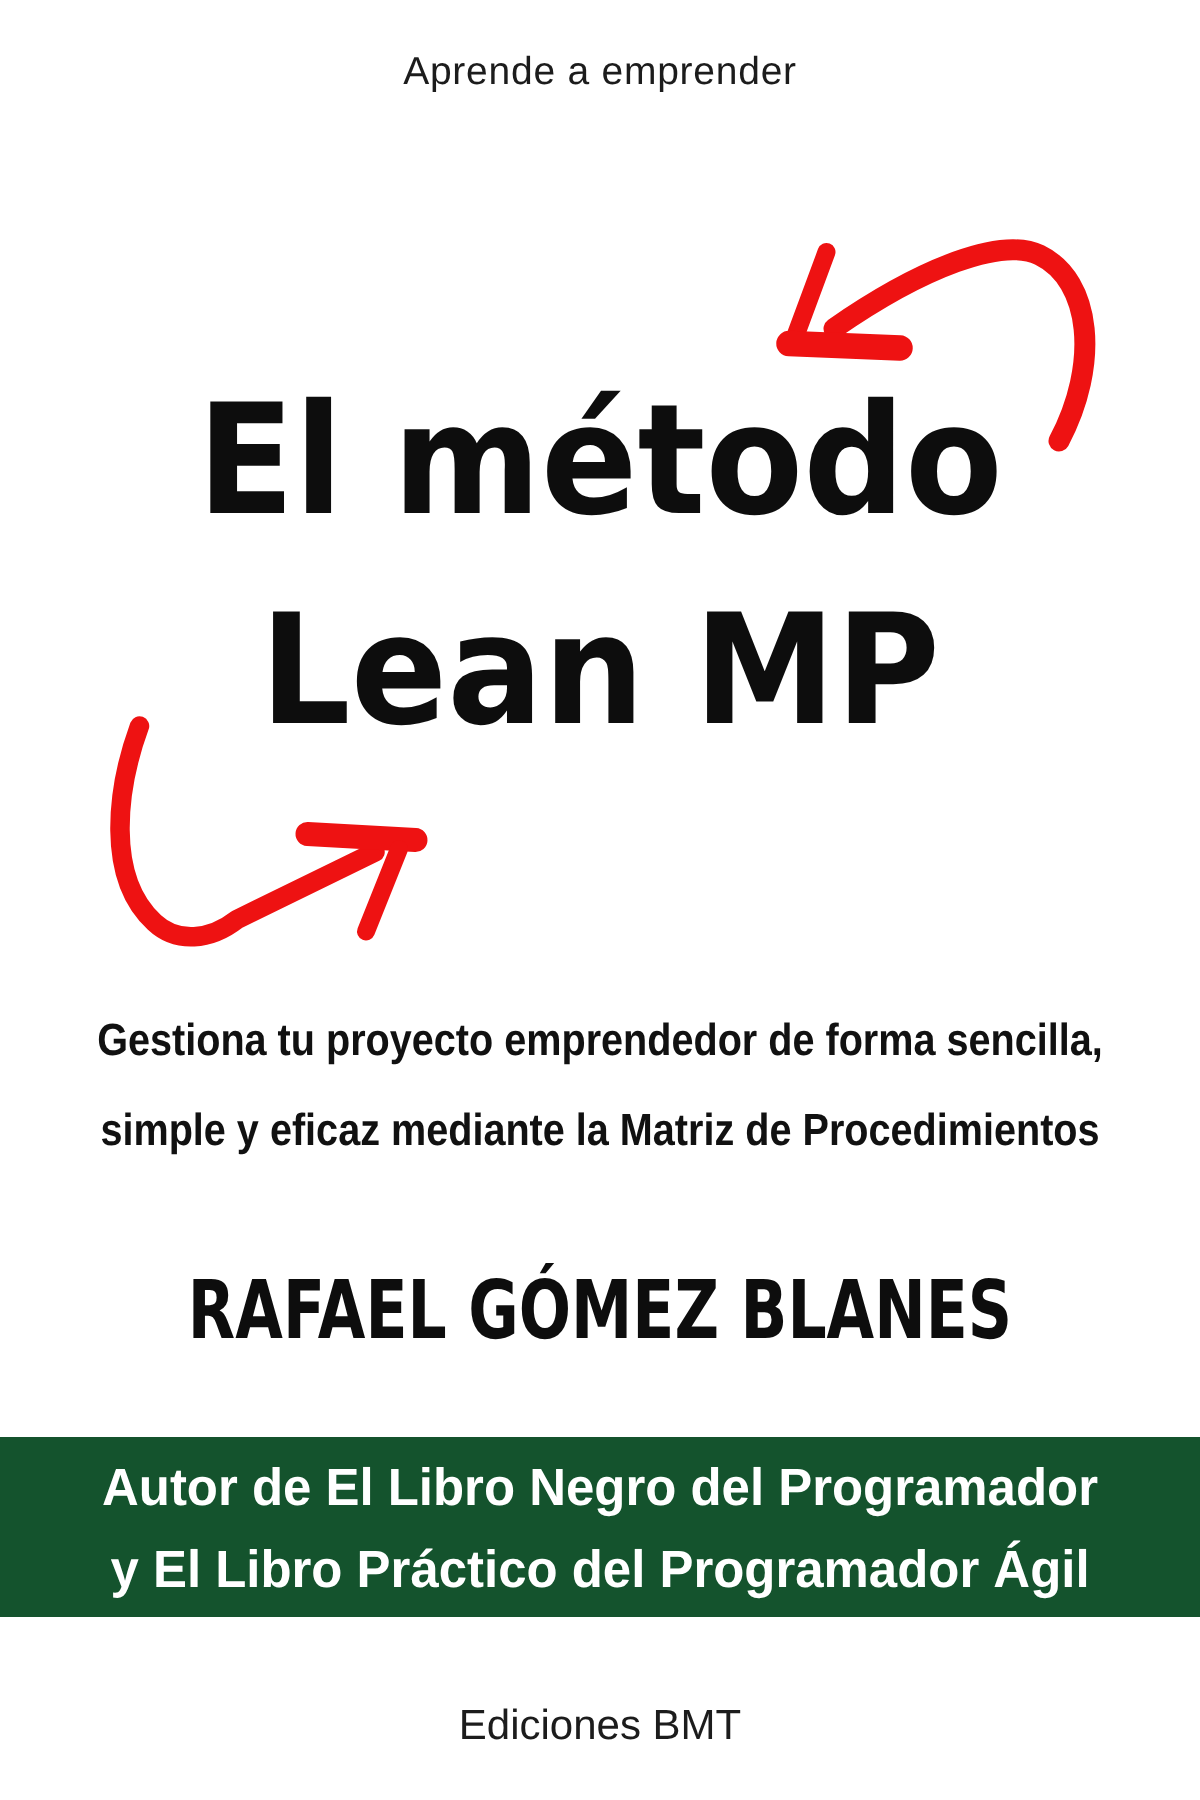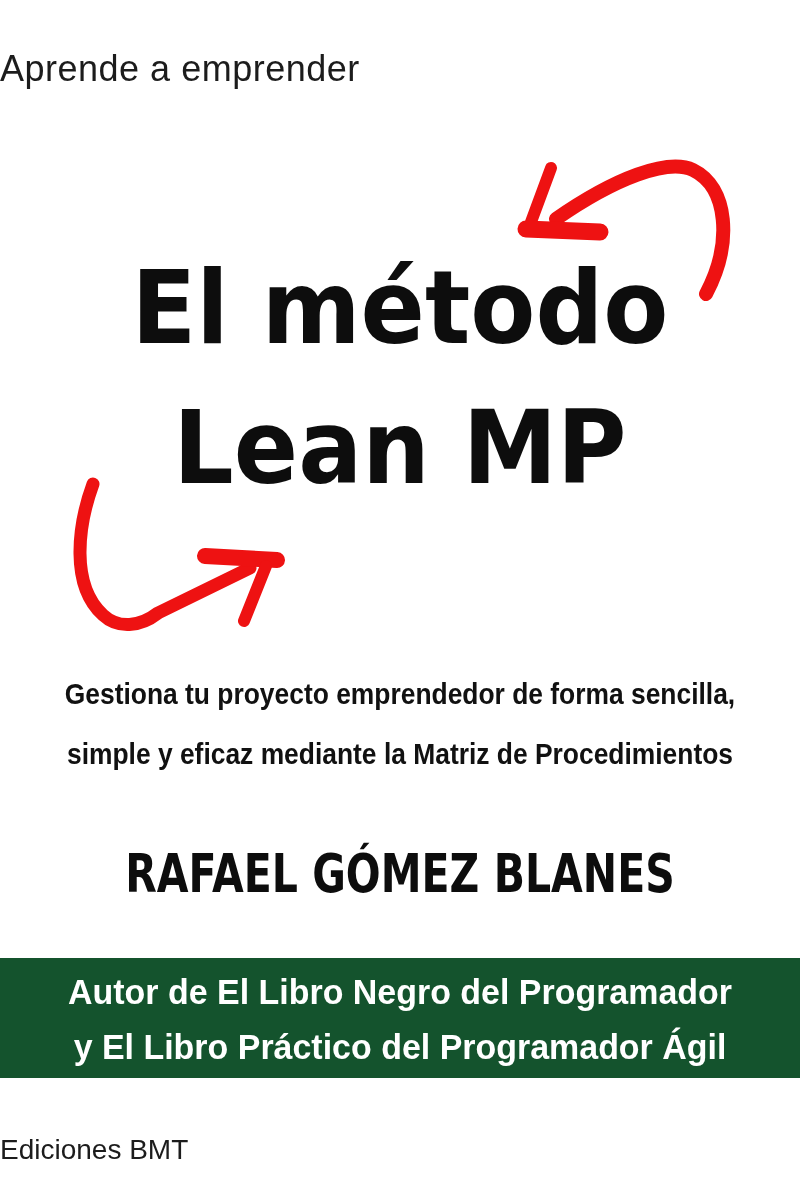--- a/index.html
+++ b/index.html
@@ -2,22 +2,22 @@
 <html><head>
 <meta charset="utf-8">
 <style>
   html, body { margin: 0; padding: 0; background: #ffffff; }
   .page {
     position: relative; width: 800px; height: 1200px;
     background: #ffffff; overflow: hidden;
     font-family: "Liberation Sans", sans-serif;
   }
   .tagline {
-    position: absolute; top: 48px; left: 0; width: 100%;
-    text-align: left; font-size: 36px; color: #1c1c1c; letter-spacing: 0.5px;
+    position: absolute; top: 32px; left: 0; width: 100%;
+    text-align: center; font-size: 26px; color: #1c1c1c; letter-spacing: 0.5px;
   }
   .arrows { position: absolute; left: 0; top: 0; width: 800px; height: 1200px; }
   .arrows path { fill: none; stroke-linecap: round; stroke-linejoin: round; }
   .title {
     position: absolute; top: 238px; left: 0; width: 100%; margin: 0;
     text-align: center; font-family: "DejaVu Sans", sans-serif;
     font-weight: 700; font-size: 102px; line-height: 140px; color: #0d0d0d;
     transform: scaleX(0.93); transform-origin: center;
   }
   .title span { display: block; }
@@ -36,21 +36,21 @@
   }
   .banner {
     position: absolute; top: 958px; left: 0; width: 100%; height: 120px;
     background: #14532d; color: #ffffff; text-align: center;
     font-weight: 700; font-size: 35px; line-height: 55px;
     padding-top: 6px; box-sizing: border-box;
   }
   .banner div { transform: scaleX(0.97); transform-origin: center; white-space: nowrap; }
   .publisher {
     position: absolute; top: 1134px; left: 0; width: 100%;
-    text-align: left; font-size: 28px; color: #1c1c1c;
+    text-align: center; font-size: 28px; color: #1c1c1c;
   }
 </style>
 </head>
 <body>
 
 <div class="page">
 
   <div class="tagline">Aprende a emprender</div>
 
   <svg class="arrows" viewBox="0 0 800 1200" xmlns="http://www.w3.org/2000/svg" aria-hidden="true">

